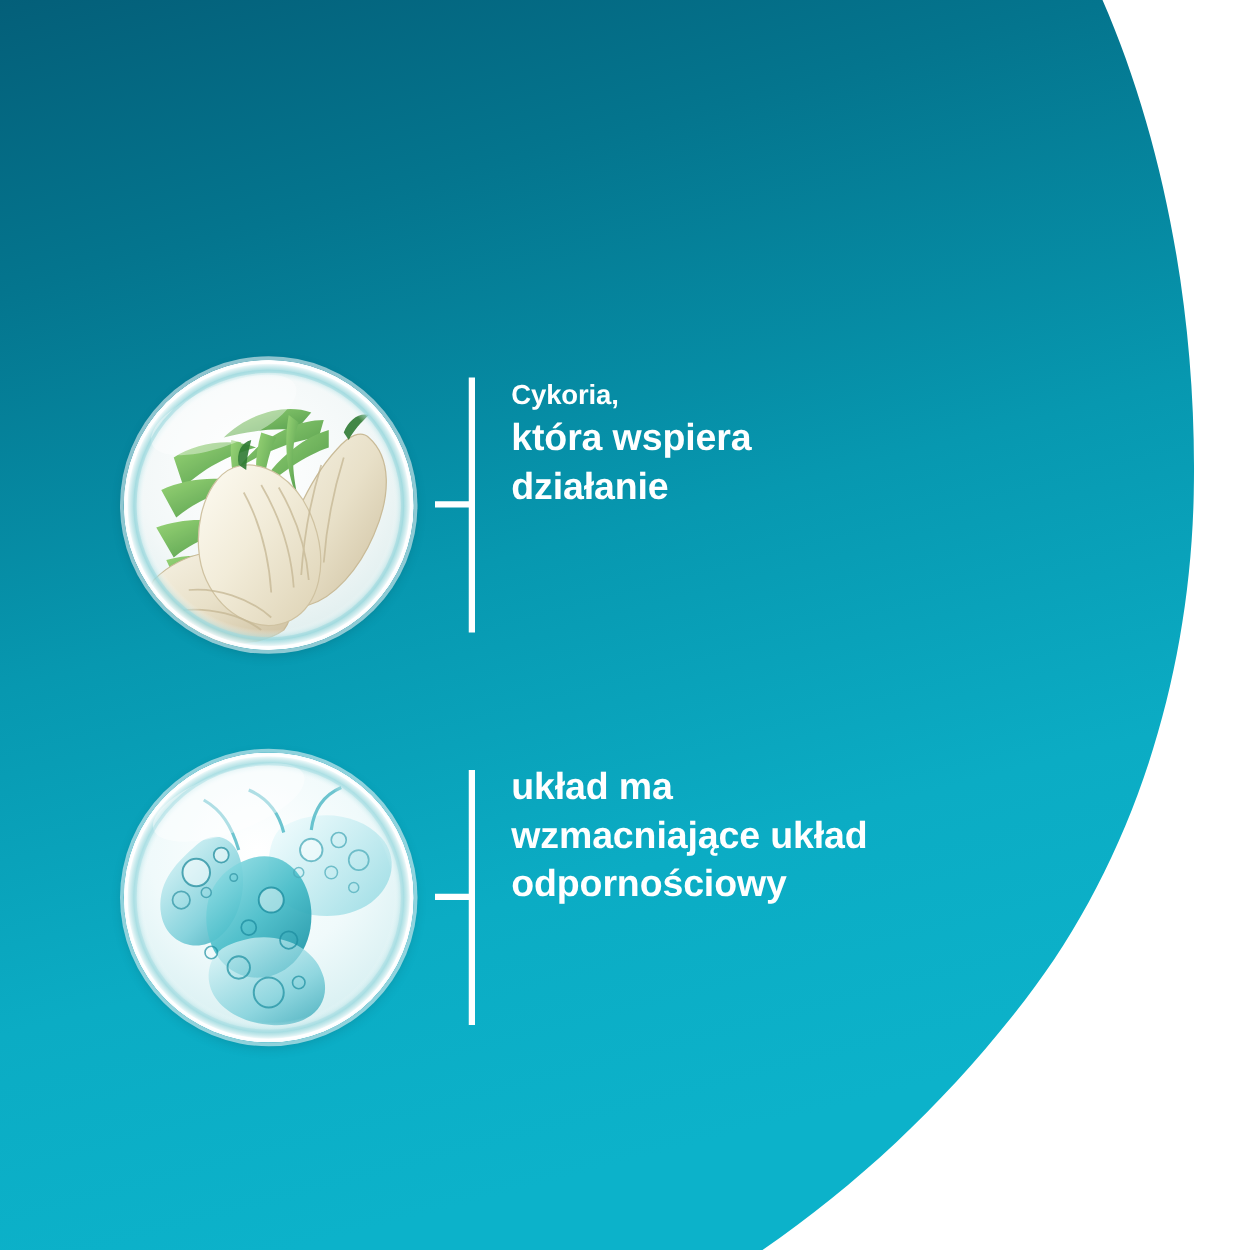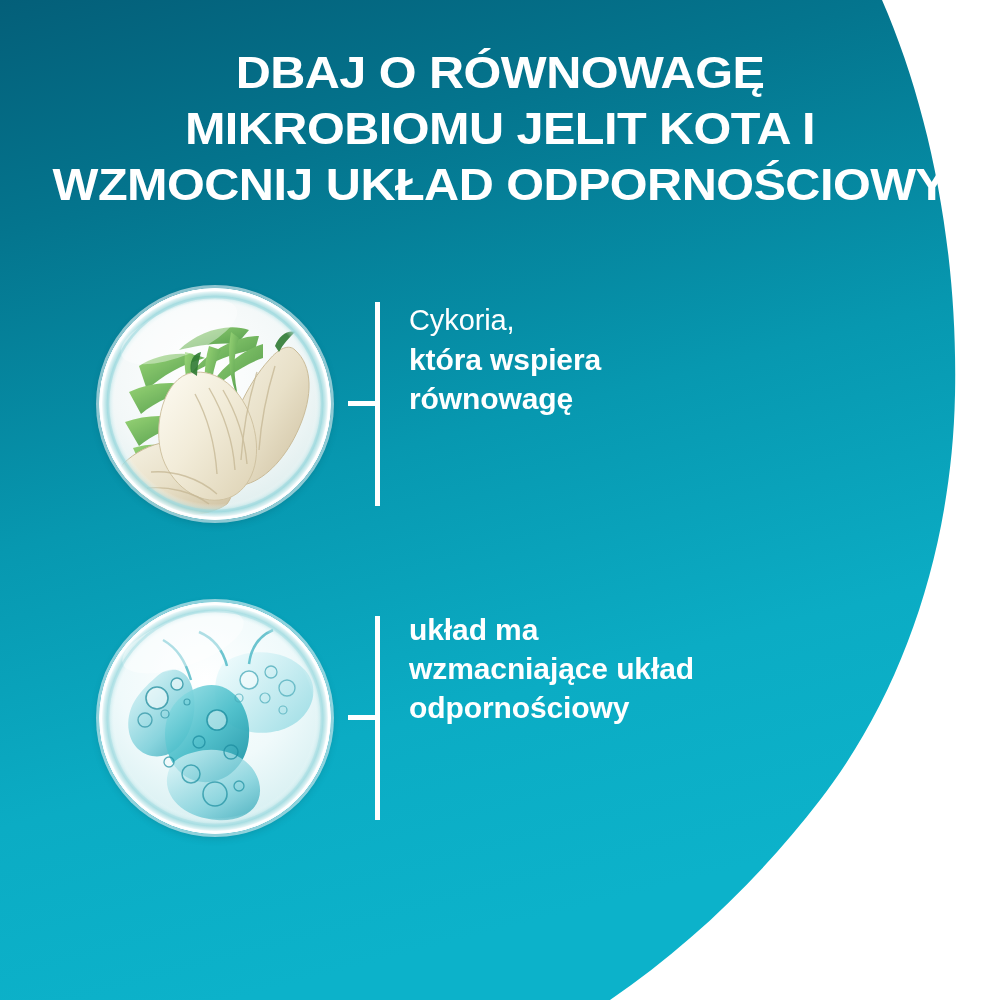--- a/index.html
+++ b/index.html
@@ -107,22 +107,22 @@
 
   .textblock {
     position: absolute;
     left: 409px;
     top: 0;
     width: 520px;
     color: #ffffff;
   }
   .textblock .lead {
     display: block;
-    font-size: 29px;
-    font-weight: normal;
+    font-size: 22px;
+    font-weight: bold;
     line-height: 1.30;
     letter-spacing: -0.1px;
   }
   .textblock .body {
     display: block;
     font-size: 30px;
     font-weight: bold;
     line-height: 1.30;
     letter-spacing: -0.1px;
   }
@@ -145,25 +145,20 @@
       </linearGradient>
     </defs>
     <path d="M0,0
              L882,0
              C930,110 958,250 955,395
              C952,545 905,690 820,800
              C760,878 690,945 610,1000
              L0,1000 Z" fill="url(#tealGrad)"></path>
   </svg>
 
-  <div class="headline">
-    <span class="hl-line hl1">DBAJ O RÓWNOWAGĘ</span>
-    <span class="hl-line hl2">MIKROBIOMU JELIT KOTA I</span>
-    <span class="hl-line hl3">WZMOCNIJ UKŁAD ODPORNOŚCIOWY</span>
-  </div>
 
   <div class="row" id="row-chicory">
 
     <div class="circle-wrap">
       <div class="petri">
         <svg viewBox="0 0 232 232">
           <defs>
             <radialGradient id="dishBgA" cx="45%" cy="38%" r="72%">
               <stop offset="0%" stop-color="#ffffff"></stop>
               <stop offset="55%" stop-color="#f3f8f8"></stop>
@@ -241,21 +236,21 @@
     </div>
 
     <div class="connector">
       <span class="vline"></span>
       <span class="hline"></span>
     </div>
 
     <div class="textblock" id="text-chicory">
       <span class="lead">Cykoria,</span>
       <span class="body">która wspiera</span>
-      <span class="body">równowagę</span>
+      <span class="body">działanie</span>
     </div>
   </div>
 
   <div class="row" id="row-lacto">
 
     <div class="circle-wrap">
       <div class="petri">
         <svg viewBox="0 0 232 232">
           <defs>
             <radialGradient id="dishBgB" cx="46%" cy="34%" r="74%">

